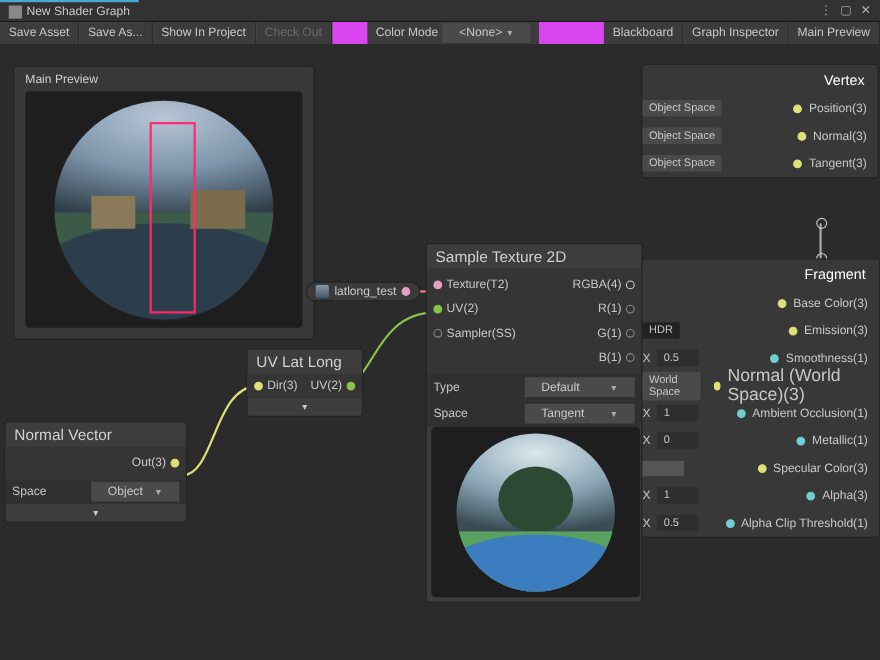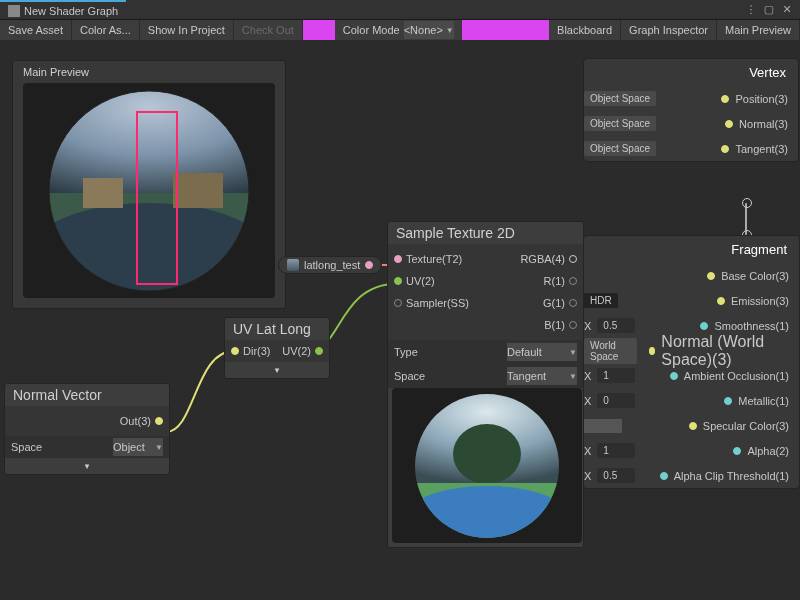--- a/index.html
+++ b/index.html
@@ -5,21 +5,21 @@
 html,body{margin:0;padding:0;width:800px;height:600px;background:#2b2b2b;font-family:Arial,Helvetica,sans-serif;font-size:11px;color:#c8c8c8;overflow:hidden}
 .title-bar{height:19px;background:#323232;border-bottom:1px solid #1a1a1a;display:flex;align-items:center}
 .tab{background:#323232;border-top:2px solid #4aa8d8;height:17px;padding:0 8px;display:flex;align-items:center;gap:4px}
 .icon-small{width:12px;height:12px;background:#888;display:inline-block}
 .title-right{margin-left:auto;display:flex;gap:4px;padding-right:6px}
 .title-btn{width:14px;height:14px;display:flex;align-items:center;justify-content:center;color:#aaa;font-size:11px}
 .toolbar{height:20px;background:#d946ef;display:flex;align-items:flex-start}
 .tbtn{height:20px;padding:0 8px;border-right:1px solid #2b2b2b;display:flex;align-items:center;background:#3c3c3c;color:#c8c8c8}
 .tbtn.dis{color:#6a6a6a}
 .tbtn.sel{display:flex;align-items:center;gap:4px}
-.dropdown{background:#4a4a4a;height:18px;padding:0 0;display:flex;align-items:center;min-width:50px;justify-content:space-between}
+.dropdown{background:#4a4a4a;height:18px;padding:0 15px;display:flex;align-items:center;min-width:50px;justify-content:space-between}
 .dropdown .tri{font-size:8px;color:#aaa}
 .toolbar .gap{flex:1}
 .canvas{position:relative;height:560px;background:#2b2b2b}
 .panel{position:absolute;background:#383838;border:1px solid #232323;border-radius:3px}
 .panel-title{padding:5px 10px;color:#d0d0d0}
 .node{position:absolute;background:#3d3d3d;border:1px solid #242424;border-radius:3px}
 .node-title{color:#d0d0d0;padding:3px 8px;font-size:14px}
 .node-body{background:#353535;padding:4px 0}
 .row{display:flex;align-items:center;height:22px;padding:0 6px;gap:4px}
 .row.right{justify-content:flex-end}
@@ -55,21 +55,21 @@
   </div>
   <div class="title-right">
     <span class="title-btn">⋮</span>
     <span class="title-btn">▢</span>
     <span class="title-btn">✕</span>
   </div>
 </div>
 
 <div class="toolbar">
   <div class="tbtn">Save Asset</div>
-  <div class="tbtn">Color As...</div>
+  <div class="tbtn">Save As...</div>
   <div class="tbtn">Show In Project</div>
   <div class="tbtn dis">Check Out</div>
   <div class="tbtn sel" style="border-right:none;margin-left:32px">
     <span>Color Mode</span>
     <div class="dropdown">
       <span>&lt;None&gt;</span>
       <span class="tri">▼</span>
     </div>
   </div>
   <div class="gap"></div>
@@ -294,21 +294,21 @@
         <span class="swatch"></span>
         <span style="flex:1"></span>
         <span class="port y"></span>
         <span>Specular Color(3)</span>
       </div>
     <div class="mrow">
         <span>X</span>
         <span class="numbox">1</span>
         <span style="flex:1"></span>
         <span class="port cy"></span>
-        <span>Alpha(2)</span>
+        <span>Alpha(3)</span>
       </div>
     <div class="mrow">
         <span>X</span>
         <span class="numbox">0.5</span>
         <span style="flex:1"></span>
         <span class="port cy"></span>
         <span>Alpha Clip Threshold(1)</span>
       </div>
   </div>
 

